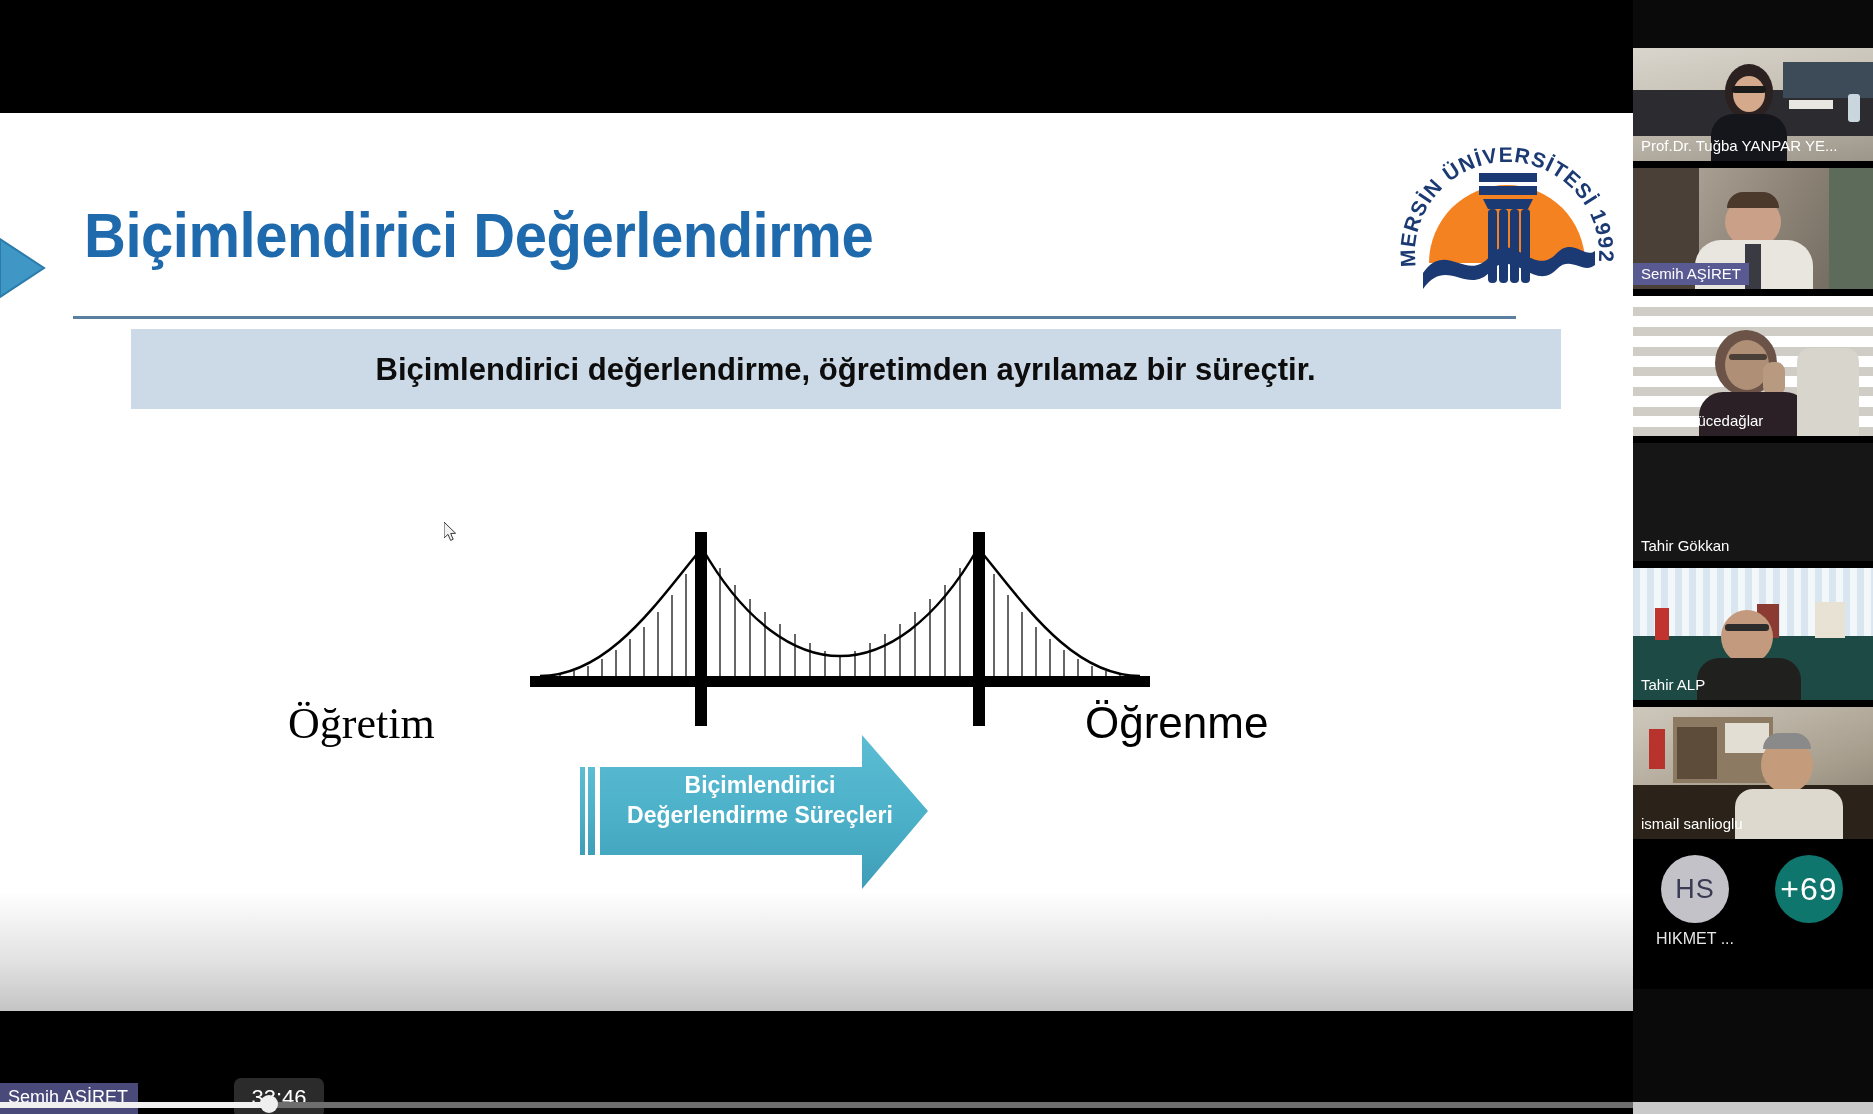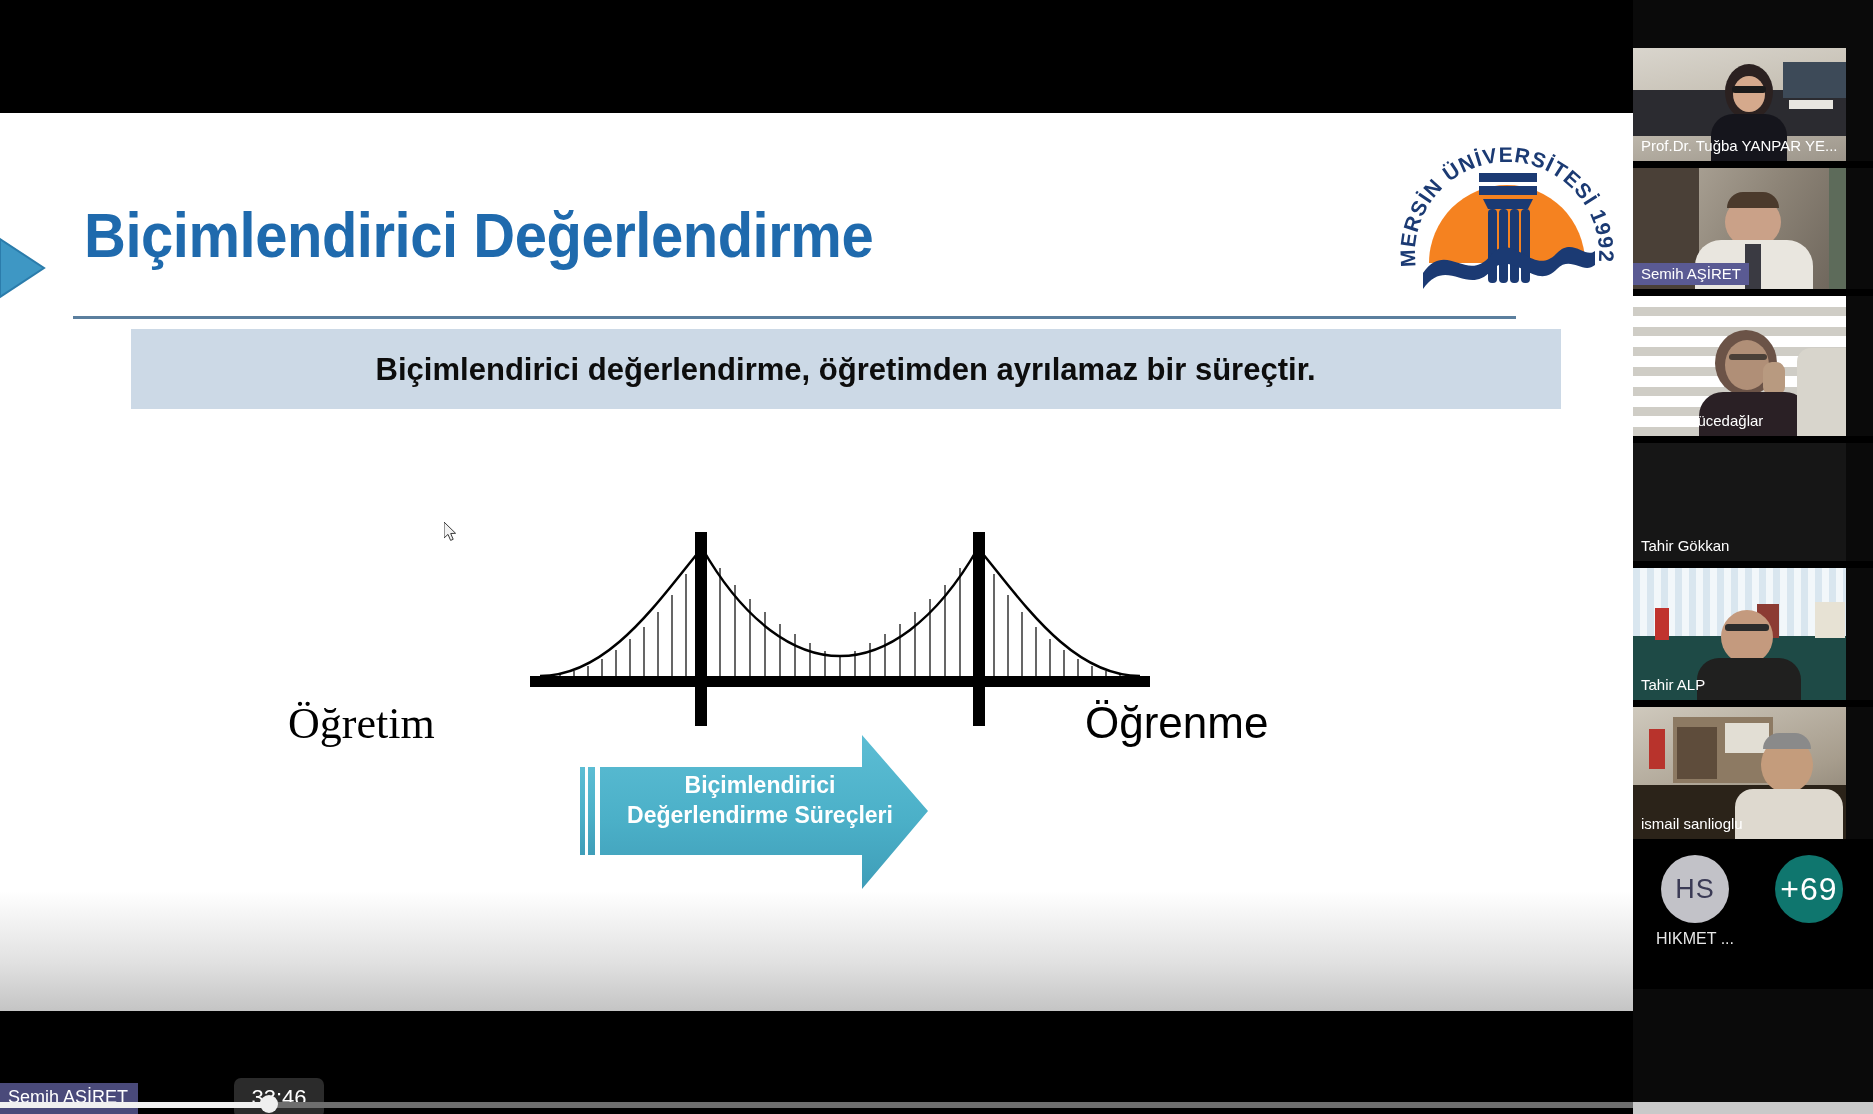--- a/index.html
+++ b/index.html
@@ -230,21 +230,21 @@
     right: 0;
     top: 0;
     width: 240px;
     height: 1114px;
     background: #0a0a0a;
     overflow: hidden;
   }
 
   .tile {
     position: relative;
-    width: 213px;
+    width: 240px;
     height: 149px;
     background: #000000;
     overflow: hidden;
   }
   .tile .video {
     position: absolute;
     inset: 0;
     overflow: hidden;
   }
   .tile .namechip {

